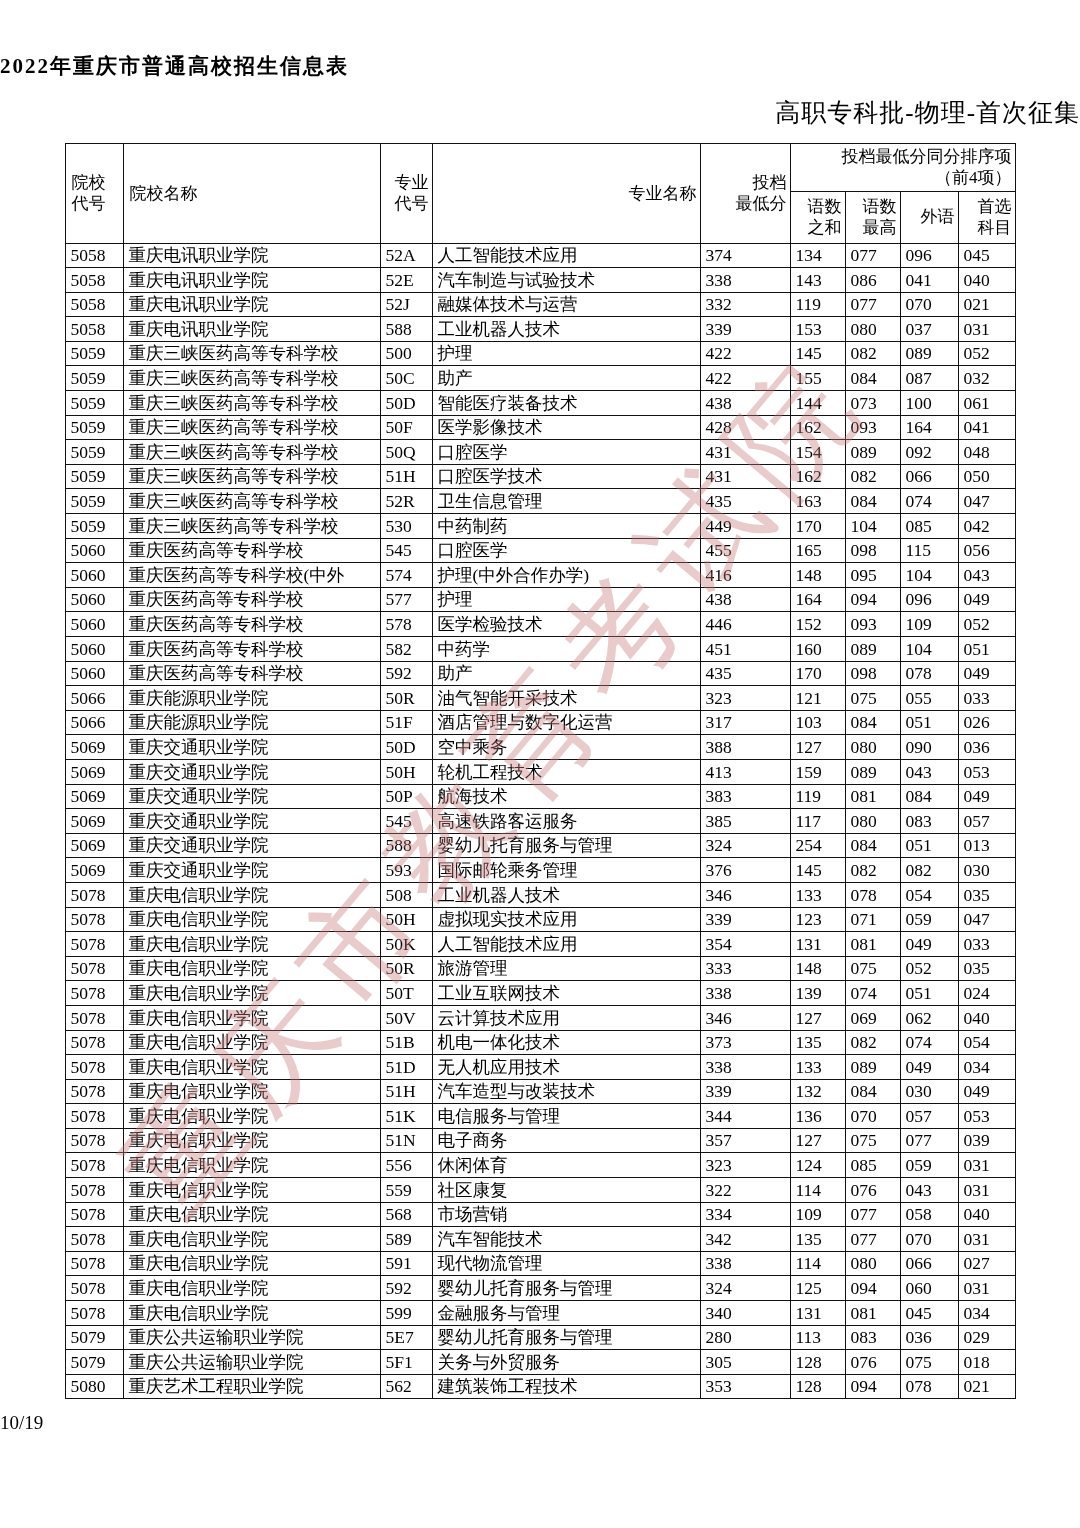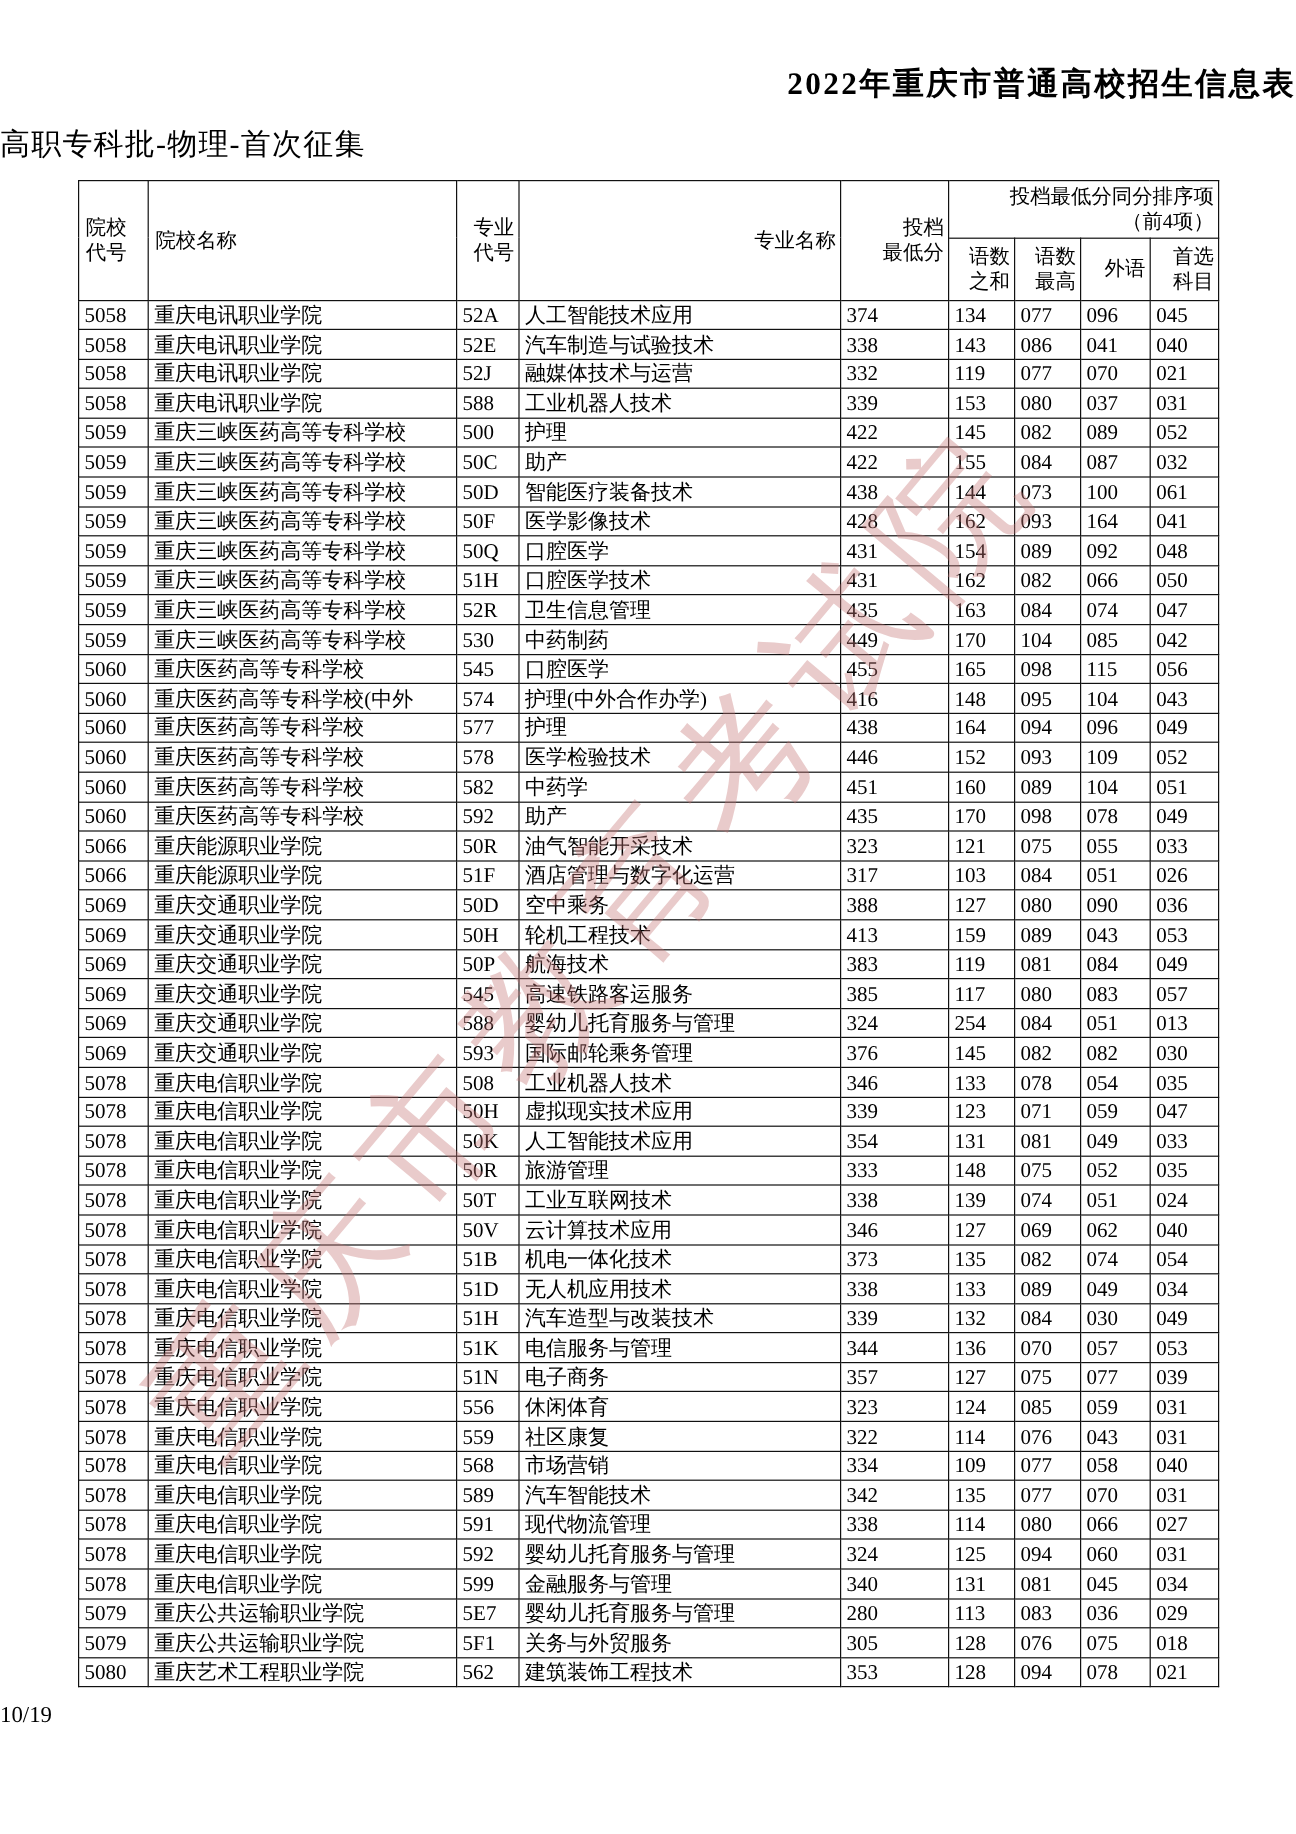--- a/index.html
+++ b/index.html
@@ -7,29 +7,29 @@
   .page {
     width: 1080px; height: 1528px;
     background: #fff;
     position: relative;
     overflow: hidden;
     margin: 0 auto;
     font-family: "Liberation Serif", "DejaVu Serif", serif;
     color: #000;
   }
   .title {
-    text-align: right;
-    font-size: 26px;
+    text-align: left;
+    font-size: 21px;
     font-weight: 700;
     margin: 0;
     padding-top: 52px;
     letter-spacing: 2px;
   }
   .subtitle {
-    text-align: left;
+    text-align: right;
     font-size: 25px;
     font-weight: 400;
     margin: 16px 0 14px 0;
     letter-spacing: 1px;
   }
   table.main {
     border-collapse: collapse;
     margin: 0 auto;
     width: 950px;
     table-layout: fixed;

